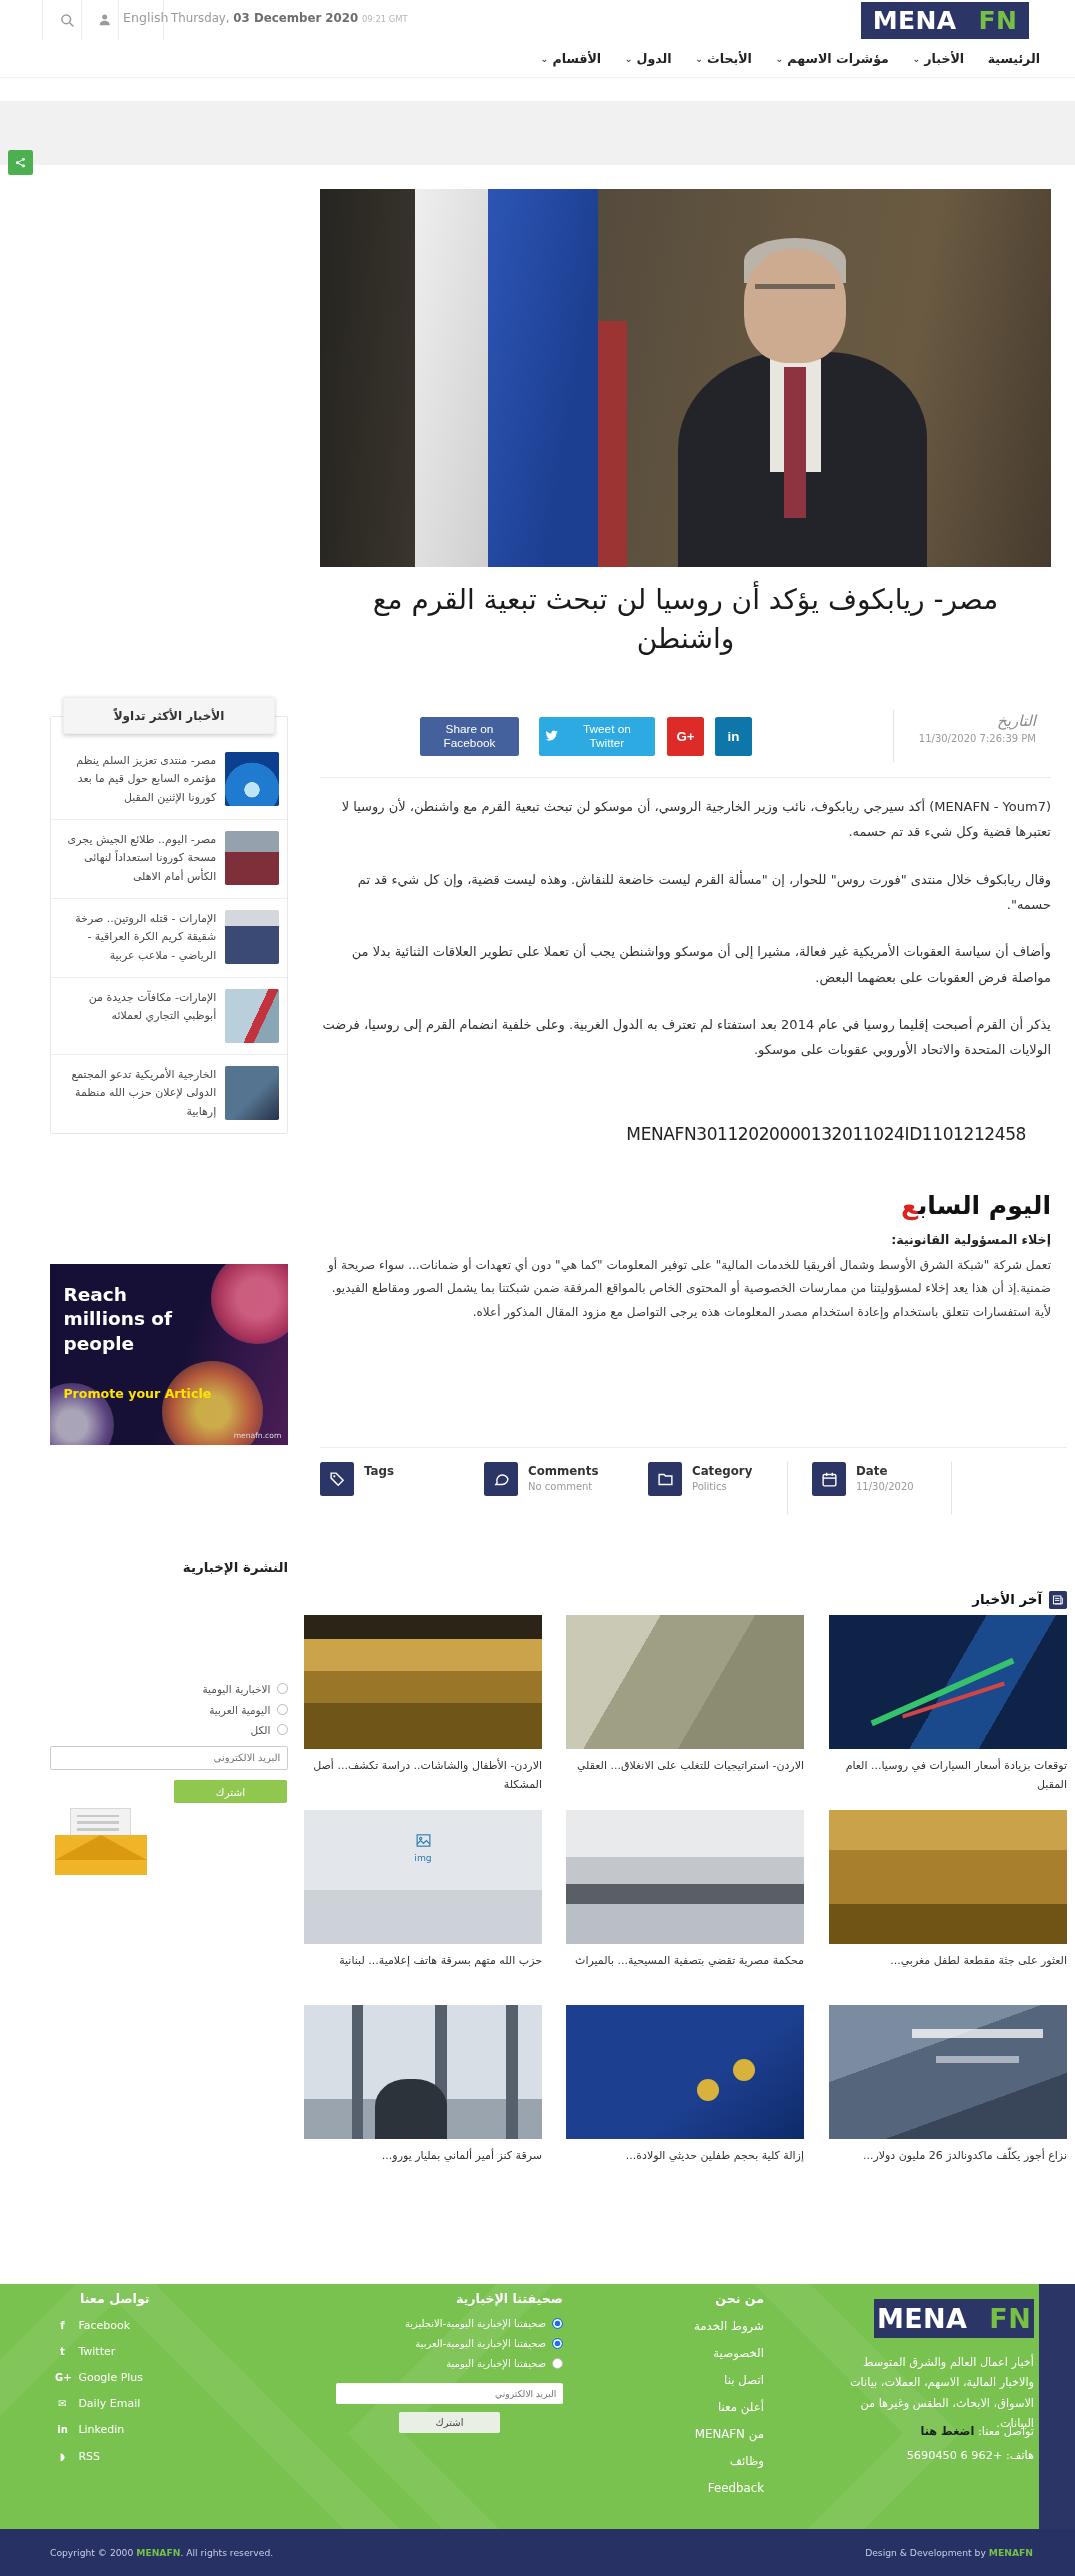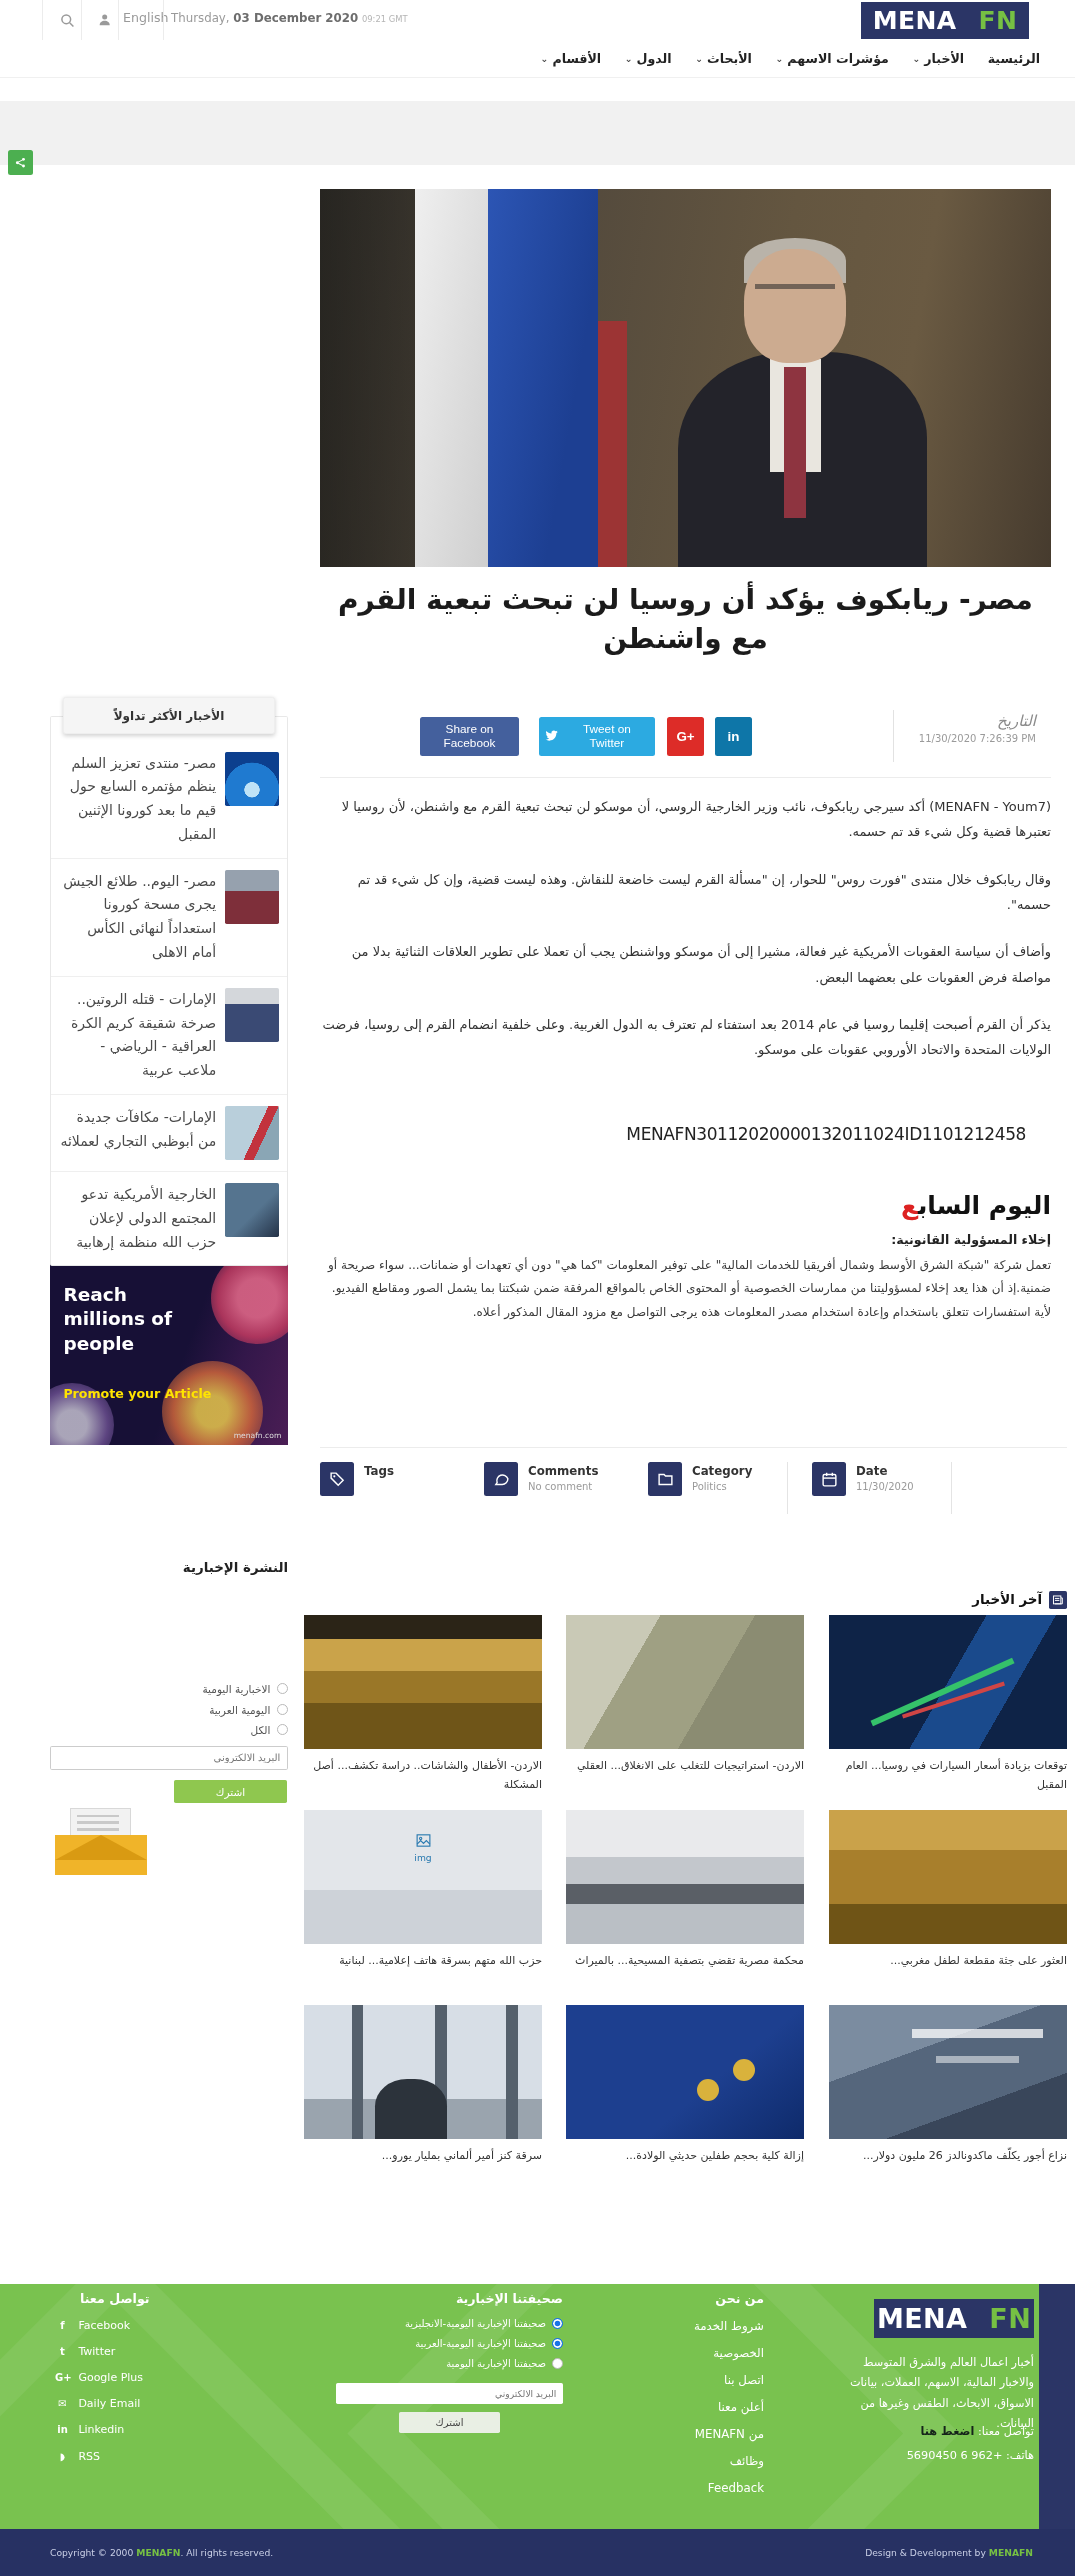--- a/index.html
+++ b/index.html
@@ -30,21 +30,21 @@
   .flag-white{position:absolute;left:13%;top:0;width:10%;height:100%;background:linear-gradient(100deg,#efefef,#cfcfcf);}
   .flag-blue{position:absolute;left:23%;top:0;width:15%;height:100%;background:linear-gradient(100deg,#2c55b4,#1d3f92 70%);}
   .flag-red{position:absolute;left:38%;top:35%;width:4%;height:65%;background:#9c3434;}
   .p-head{position:absolute;left:58%;top:16%;width:14%;height:30%;background:radial-gradient(ellipse at 50% 40%,#d6b49a 0 55%,#c2a084 70%,#a8release 0);background-color:#ccab90;border-radius:46% 46% 42% 42%;}
   .p-hair{position:absolute;left:58%;top:13%;width:14%;height:12%;background:#b9b3a9;border-radius:50% 50% 0 0;}
   .p-body{position:absolute;left:49%;top:43%;width:34%;height:57%;background:#23232a;border-radius:45% 40% 0 0;}
   .p-shirt{position:absolute;left:61.5%;top:45%;width:7%;height:30%;background:#e9e6df;}
   .p-tie{position:absolute;left:63.5%;top:47%;width:3%;height:40%;background:#8e3440;}
   .p-glass{position:absolute;left:59.5%;top:25%;width:11%;height:5px;background:rgba(40,40,40,.55);}
   
-  .title{top:580px;left:320px;width:731px;font-size:28px;line-height:1.4;font-weight:bold;color:#1b1b1b;text-align:center;}
+  .title{top:580px;left:320px;width:731px;font-size:28px;line-height:1.4;font-weight:normal;color:#1b1b1b;text-align:center;}
   .share-row{top:710px;left:320px;width:731px;height:52px;}
   .btn-share{position:absolute;top:6.7px;height:39px;border-radius:2.5px;color:#fff;display:flex;align-items:center;justify-content:center;gap:6.7px;font-size:11.8px;cursor:pointer;}
   .b-fb{left:100px;width:99px;background:#44609d;}
   .b-tw{left:219px;width:116px;background:#2caae1;}
   .b-gp{left:347px;width:37px;background:#dd2c28;font-weight:bold;font-size:13.4px;}
   .b-li{left:395px;width:37px;background:#0e76a8;font-weight:bold;font-size:13.4px;}
   .share-div{position:absolute;left:573px;top:0;width:0.8px;height:52px;background:#e2e2e2;}
   .date-blk{position:absolute;right:15px;top:1.7px;text-align:right;}
   .date-lab{font-size:15px;color:#8a8a8a;font-style:italic;}
   .date-val{font-size:10px;color:#9a9a9a;margin-top:3.4px;}
@@ -63,21 +63,21 @@
   .m-blk{position:absolute;top:0;display:flex;gap:10px;align-items:flex-start;cursor:pointer;}
   .m-ic{width:34px;height:34px;background:#2b3566;border-radius:2.5px;display:flex;align-items:center;justify-content:center;}
   .m-lab{font-size:11.8px;color:#333;font-weight:bold;margin-top:1.7px;}
   .m-val{font-size:10px;color:#9a9a9a;margin-top:3.4px;}
   .m-div{position:absolute;top:0;width:0.8px;height:52px;background:#e4e4e4;}
   
   .tr-chip{top:697px;left:63px;width:210px;height:35px;background:#f5f5f5;border:0.8px solid #eee;border-radius:2.5px;box-shadow:0 1.7px 4.2px rgba(0,0,0,.18);display:flex;align-items:center;justify-content:center;font-size:12px;font-weight:bold;color:#333;z-index:2;}
   .tr-list{top:716px;left:50px;width:238px;background:#fff;border:0.8px solid #e8e8e8;border-radius:1.7px;padding-top:23.5px;box-sizing:border-box;z-index:1;}
   .tr-item{display:flex;direction:rtl;gap:8.4px;padding:11px 8.4px;border-top:0.8px solid #efefef;cursor:pointer;}
   .tr-thumb{width:54px;height:54px;flex:0 0 54px;border-radius:1.7px;}
-  .tr-txt{font-size:14px;line-height:1.7;color:#4a4a4a;text-align:right;}
+  .tr-txt{font-size:11px;line-height:1.7;color:#4a4a4a;text-align:right;}
   .th1{background:radial-gradient(circle at 50% 70%,#bfe3f7 0 16%,#1f7ad0 17% 58%,#0c3f8e 59%);}
   .th2{background:linear-gradient(180deg,#96a1ae 0 38%,#7e2f3a 38%);}
   .th3{background:linear-gradient(180deg,#d4d7db 0 30%,#3a4a74 30%);}
   .th4{background:linear-gradient(115deg,#b9cfdb 0 55%,#c2333d 55% 68%,#8aa6b5 68%);}
   .th5{background:linear-gradient(135deg,#55748f 0 55%,#243247 100%);}
   
   .ad{top:1264px;left:50px;width:238px;height:181px;background:linear-gradient(110deg,#171036 0 55%,#33174a 75%,#4b1e55 100%);overflow:hidden;cursor:pointer;}
   .ad-fl1{position:absolute;right:-15px;top:-11.8px;width:92px;height:92px;border-radius:50%;background:radial-gradient(circle,#e86a8a 0 30%,#c23a60 60%,rgba(194,58,96,0));opacity:.85;}
   .ad-fl2{position:absolute;right:25px;bottom:-17px;width:101px;height:101px;border-radius:50%;background:radial-gradient(circle,#f3d24b 0 22%,#d86a3a 55%,rgba(216,106,58,0));opacity:.8;}
   .ad-fl3{position:absolute;left:-20px;bottom:-22px;width:84px;height:84px;border-radius:50%;background:radial-gradient(circle,#e8e4f0 0 25%,#7a5aa0 60%,rgba(122,90,160,0));opacity:.7;}

